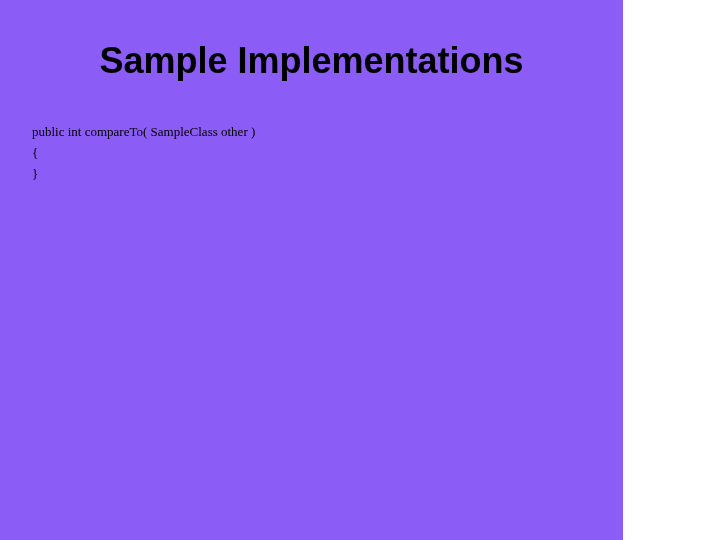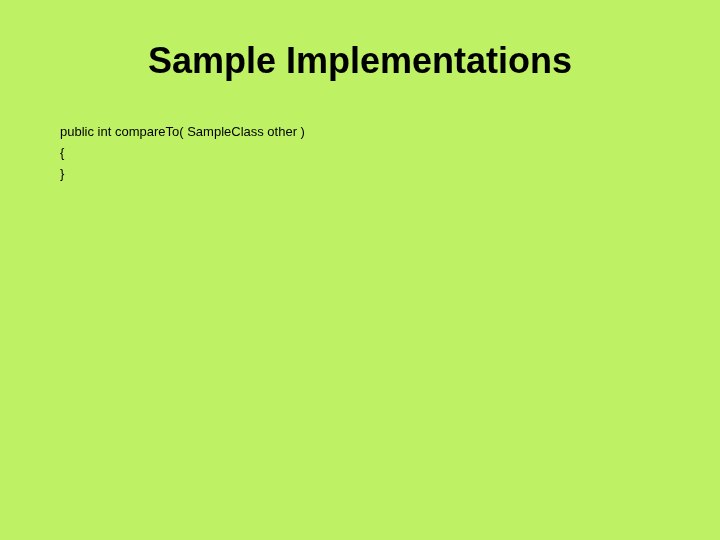--- a/index.html
+++ b/index.html
@@ -10,37 +10,37 @@
 
     body {
       width: 720px;
       height: 540px;
       background: #ffffff;
       font-family: Arial, Helvetica, sans-serif;
       overflow: hidden;
     }
 
     .slide {
-      width: 720px;
+      width: 623px;
       height: 540px;
-      background: #bef264;
-      padding: 40px 50px;
+      background: #8b5cf6;
+      padding: 40px 22px;
       position: relative;
     }
 
     .title {
       font-size: 36px;
       font-weight: bold;
       color: #000000;
       margin-bottom: 40px;
       text-align: center;
     }
 
     .code-block {
-      font-family: Liberation Sans, sans-serif;
+      font-family: Liberation Serif, serif;
       font-size: 13px;
       color: #000000;
       line-height: 1.6;
       margin-top: 32px;
       padding-left: 10px;
     }
 
     .code-line {
       white-space: pre;
     }

